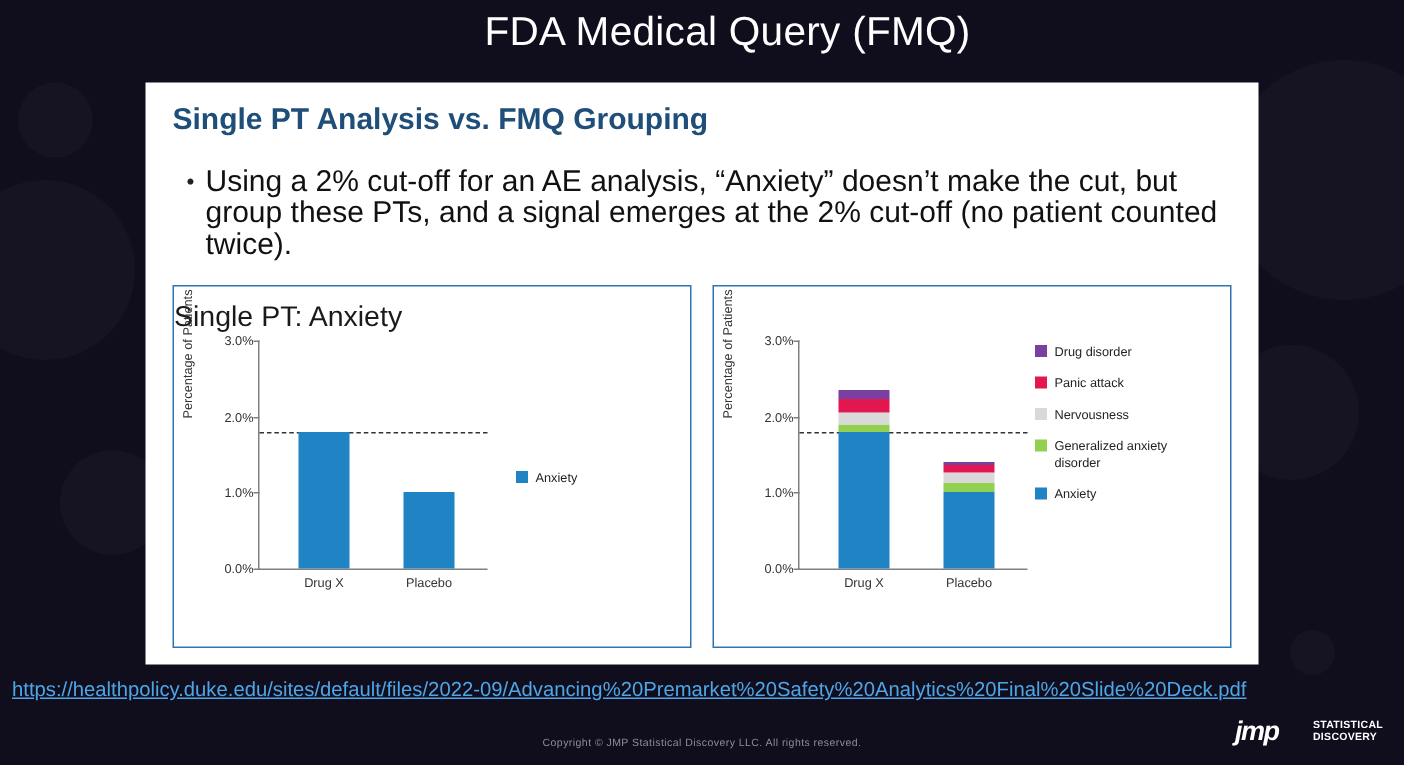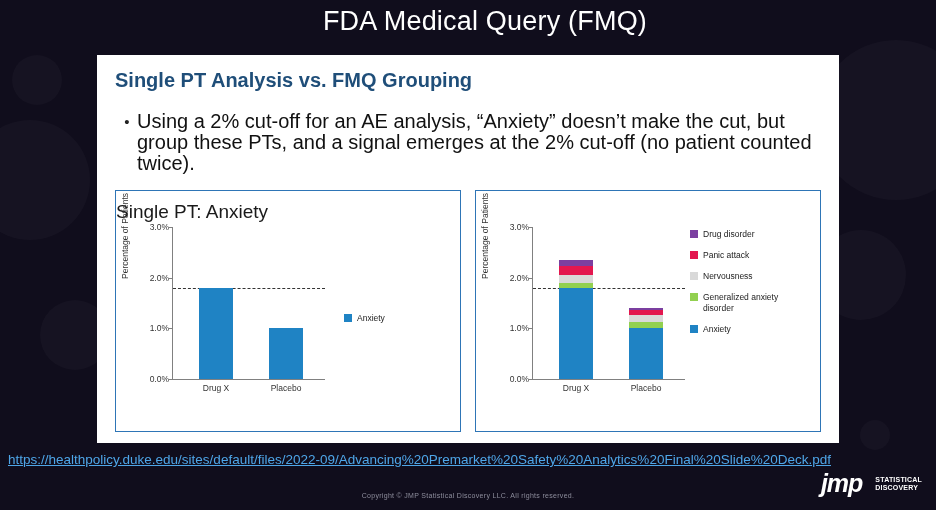--- a/index.html
+++ b/index.html
@@ -246,25 +246,25 @@
 
   #jmp-logo {
     position: absolute;
     right: 14px;
     bottom: 12px;
     display: flex;
     align-items: center;
     color: #ffffff;
   }
   #jmp-logo .jmp-mark {
-    font-size: 25px;
+    font-size: 18px;
     font-style: italic;
     font-weight: bold;
     letter-spacing: -1px;
-    margin-right: 13px;
+    margin-right: 23px;
   }
   #jmp-logo .jmp-sub {
     font-size: 7px;
     line-height: 8px;
     font-weight: bold;
     letter-spacing: 0.2px;
   }
 </style>
 </head>
 <body>

